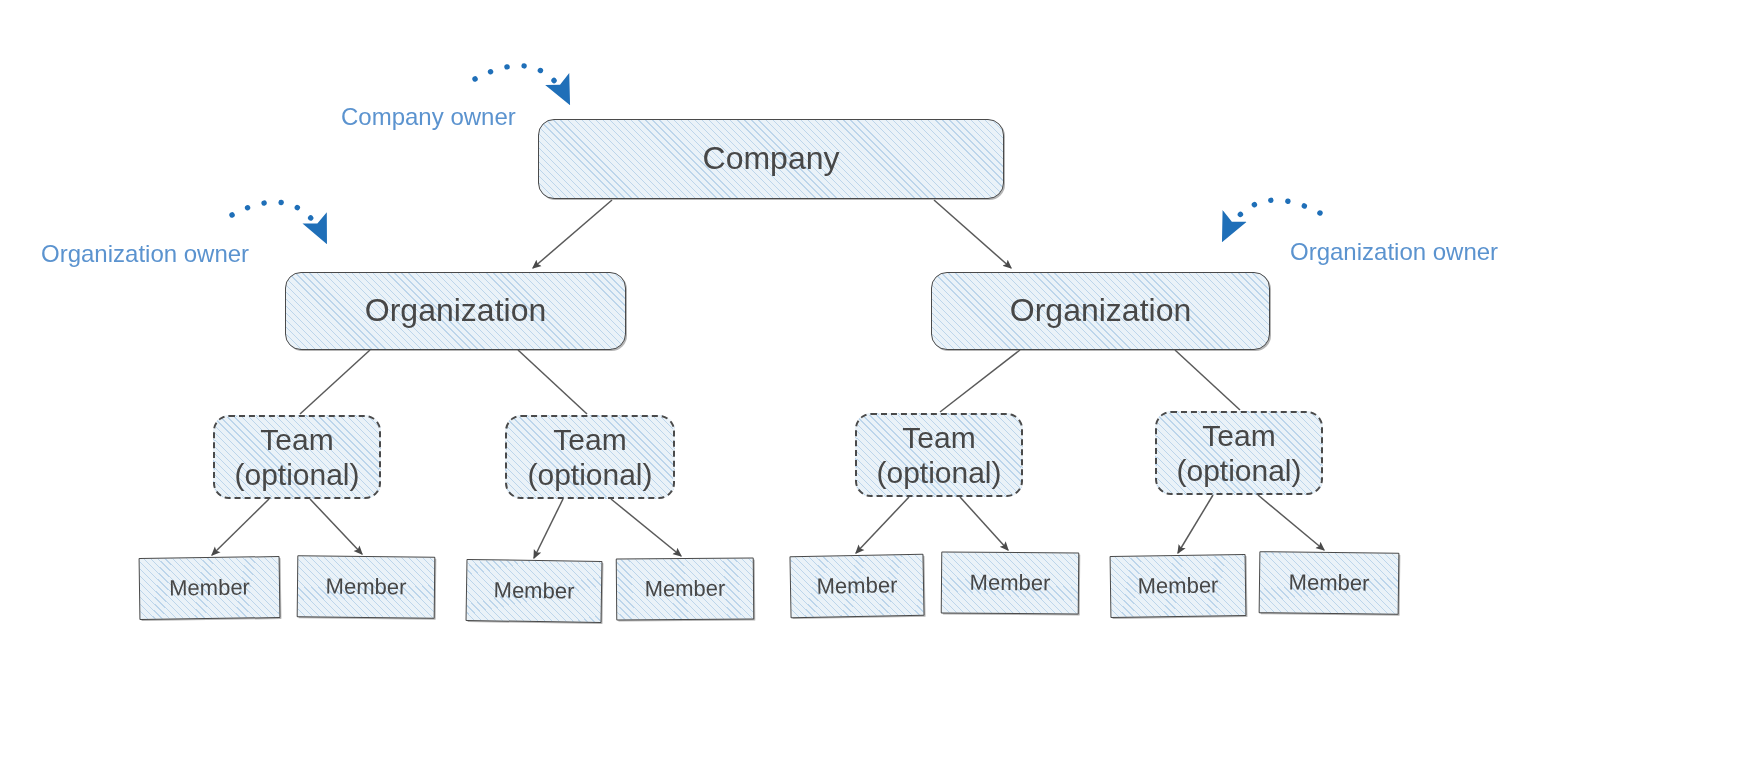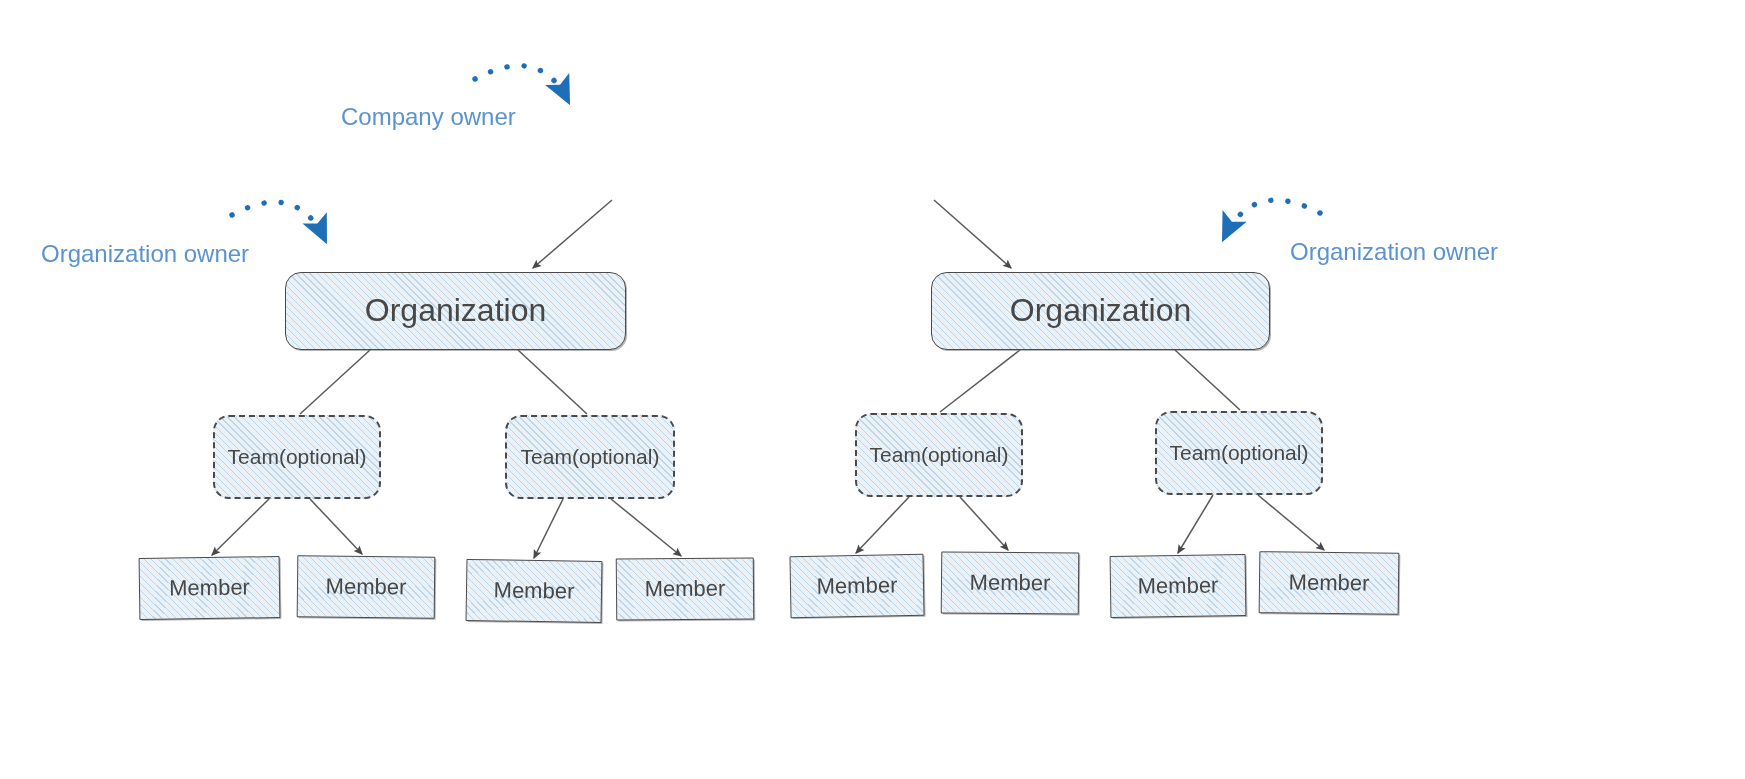--- a/index.html
+++ b/index.html
@@ -49,22 +49,22 @@
   .node-org {
     border: 1.6px solid #4a4a4a;
     border-radius: 16px;
     font-size: 32px;
     box-shadow: 1.4px 1.4px 0 -0.4px rgba(90,90,90,0.45);
   }
   .node-company { font-size: 32px; }
   .node-team {
     border: 2px dashed #4a4a4a;
     border-radius: 16px;
-    font-size: 21px;
-    flex-direction: row;
+    font-size: 30px;
+    flex-direction: column;
   }
   .node-team .line { display: block; }
   .node-member {
     border: 1.7px solid #4a4a4a;
     border-radius: 1px;
     font-size: 22px;
     box-shadow: 1.5px 1.5px 0 -0.5px rgba(110,110,110,0.5);
   }
   .owner-label {
     position: absolute;
@@ -112,20 +112,21 @@
       <path d="M 475 79 Q 540 44 568 101" marker-end="url(#arrowBlue)"></path>
       <path d="M 232 215 Q 297 180 325 240" marker-end="url(#arrowBlue)"></path>
       <path d="M 1320 213 Q 1253 178 1224 238" marker-end="url(#arrowBlue)"></path>
     </g>
   </svg>
 
   <div class="owner-label" style="left:341px; top:103px;">Company owner</div>
   <div class="owner-label" style="left:41px; top:240px;">Organization owner</div>
   <div class="owner-label" style="left:1290px; top:238px;">Organization owner</div>
 
+  <div class="node node-company" style="left:538px; top:119px; width:466px; height:80px;">Company</div>
 
   <div class="node node-org" style="left:285px; top:272px; width:341px; height:78px;">Organization</div>
   <div class="node node-org" style="left:931px; top:272px; width:339px; height:78px;">Organization</div>
 
   <div class="node node-team" style="left:213px; top:415px; width:168px; height:84px;">
     <span class="line">Team</span>
     <span class="line">(optional)</span>
   </div>
   <div class="node node-team" style="left:505px; top:415px; width:170px; height:84px;">
     <span class="line">Team</span>

